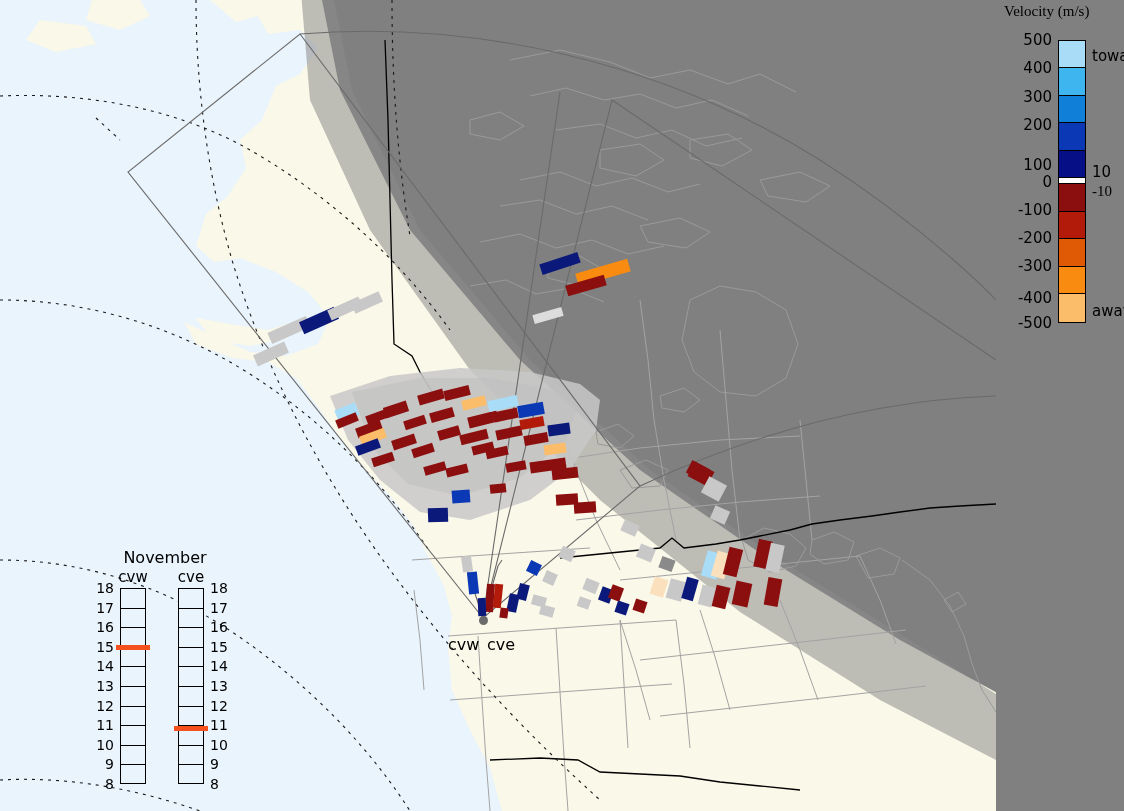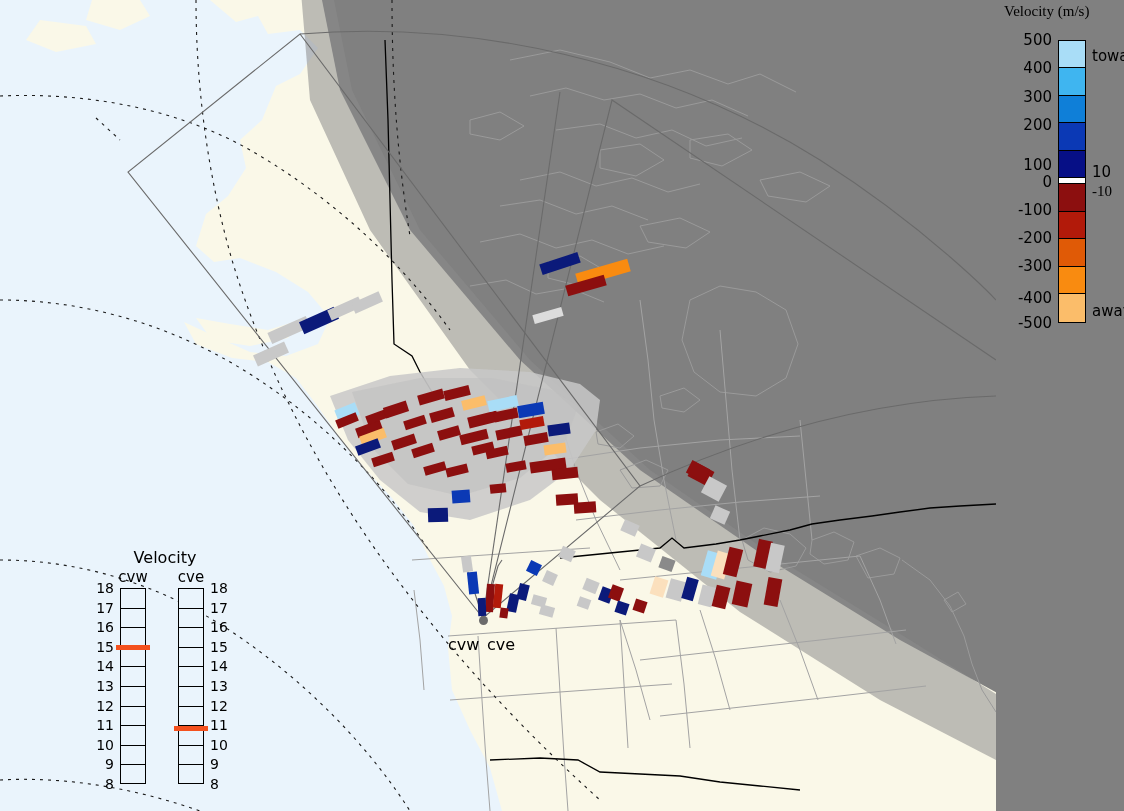--- a/index.html
+++ b/index.html
@@ -265,21 +265,21 @@
           </g>
       </g>
     </svg>
 
     <div class="site-dot" id="site-dot" style="left: 479px; top: 616px;"></div>
     <div class="site-label" id="site-label-cvw" style="left: 448px; top: 635px;">cvw</div>
     <div class="site-label" id="site-label-cve" style="left: 487px; top: 635px;">cve</div>
 
 
     <div id="freq-legend">
-      <div id="freq-title">Velocity</div>
+      <div id="freq-title">November</div>
 
       <div class="freq-col-label" id="freq-label-cvw" style="left:22px;">cvw</div>
       <div class="freq-col-label" id="freq-label-cve" style="left:80px;">cve</div>
 
       <div class="freq-bar" id="freq-bar-cvw" style="left:32px;">
           <div class="freq-cell" style="height: 19.6px;"></div>
           <div class="freq-cell" style="height: 19.6px;"></div>
           <div class="freq-cell" style="height: 19.6px;"></div>
           <div class="freq-cell" style="height: 19.6px;"></div>
           <div class="freq-cell" style="height: 19.6px;"></div>

